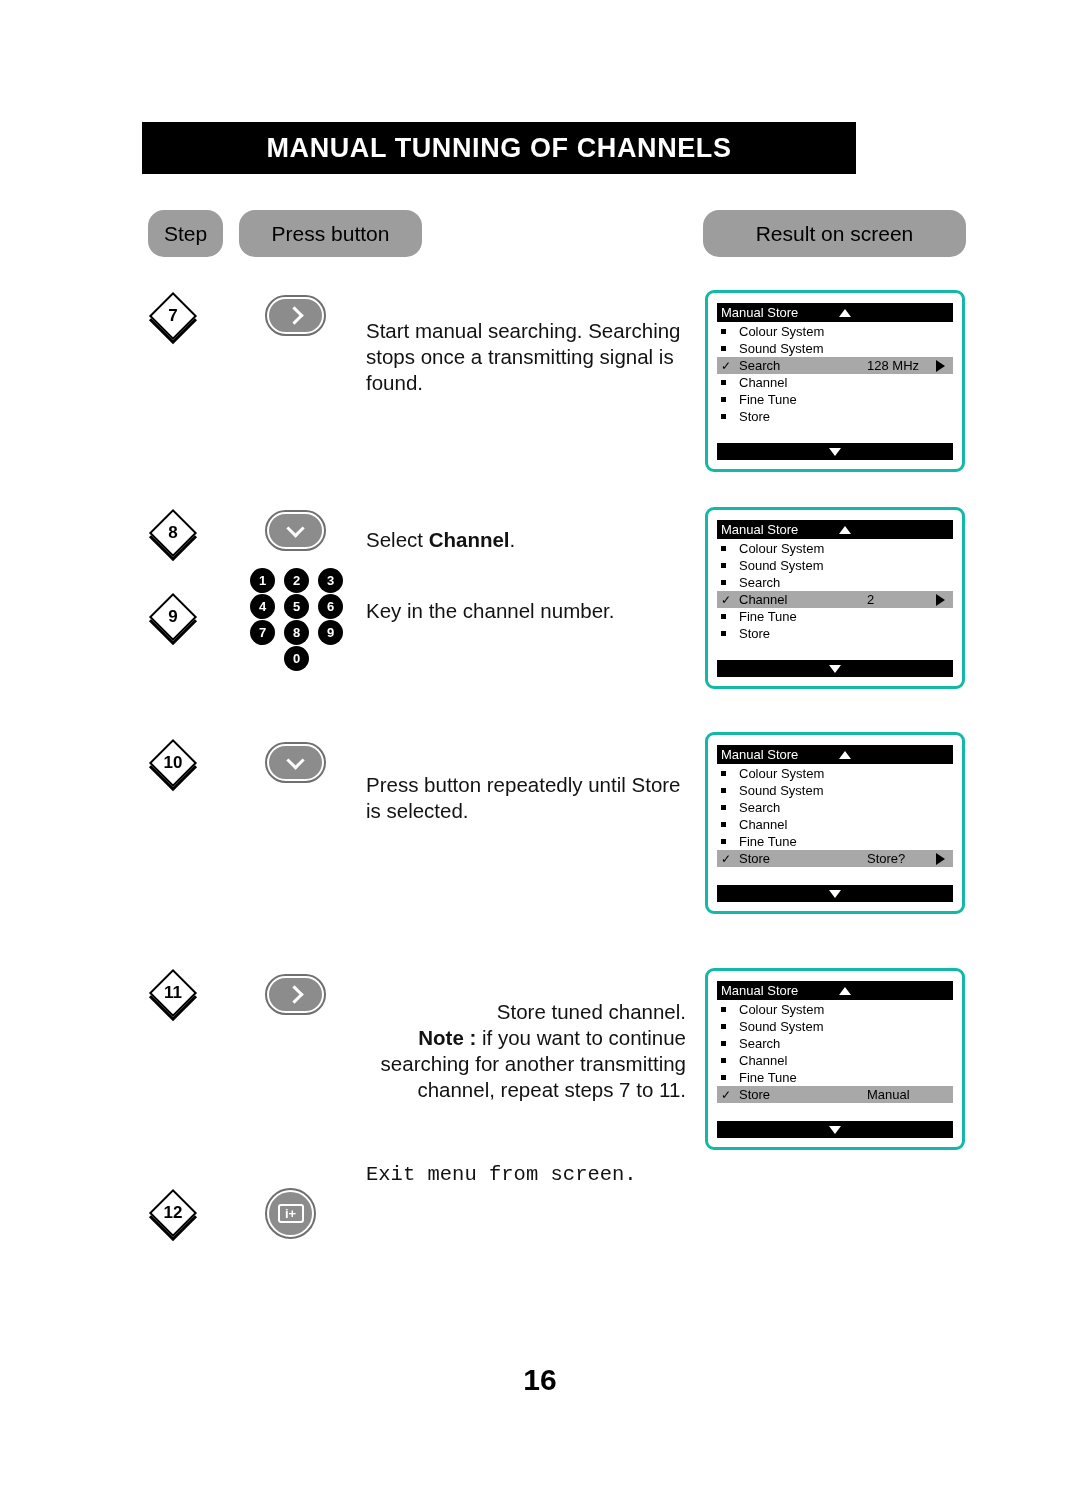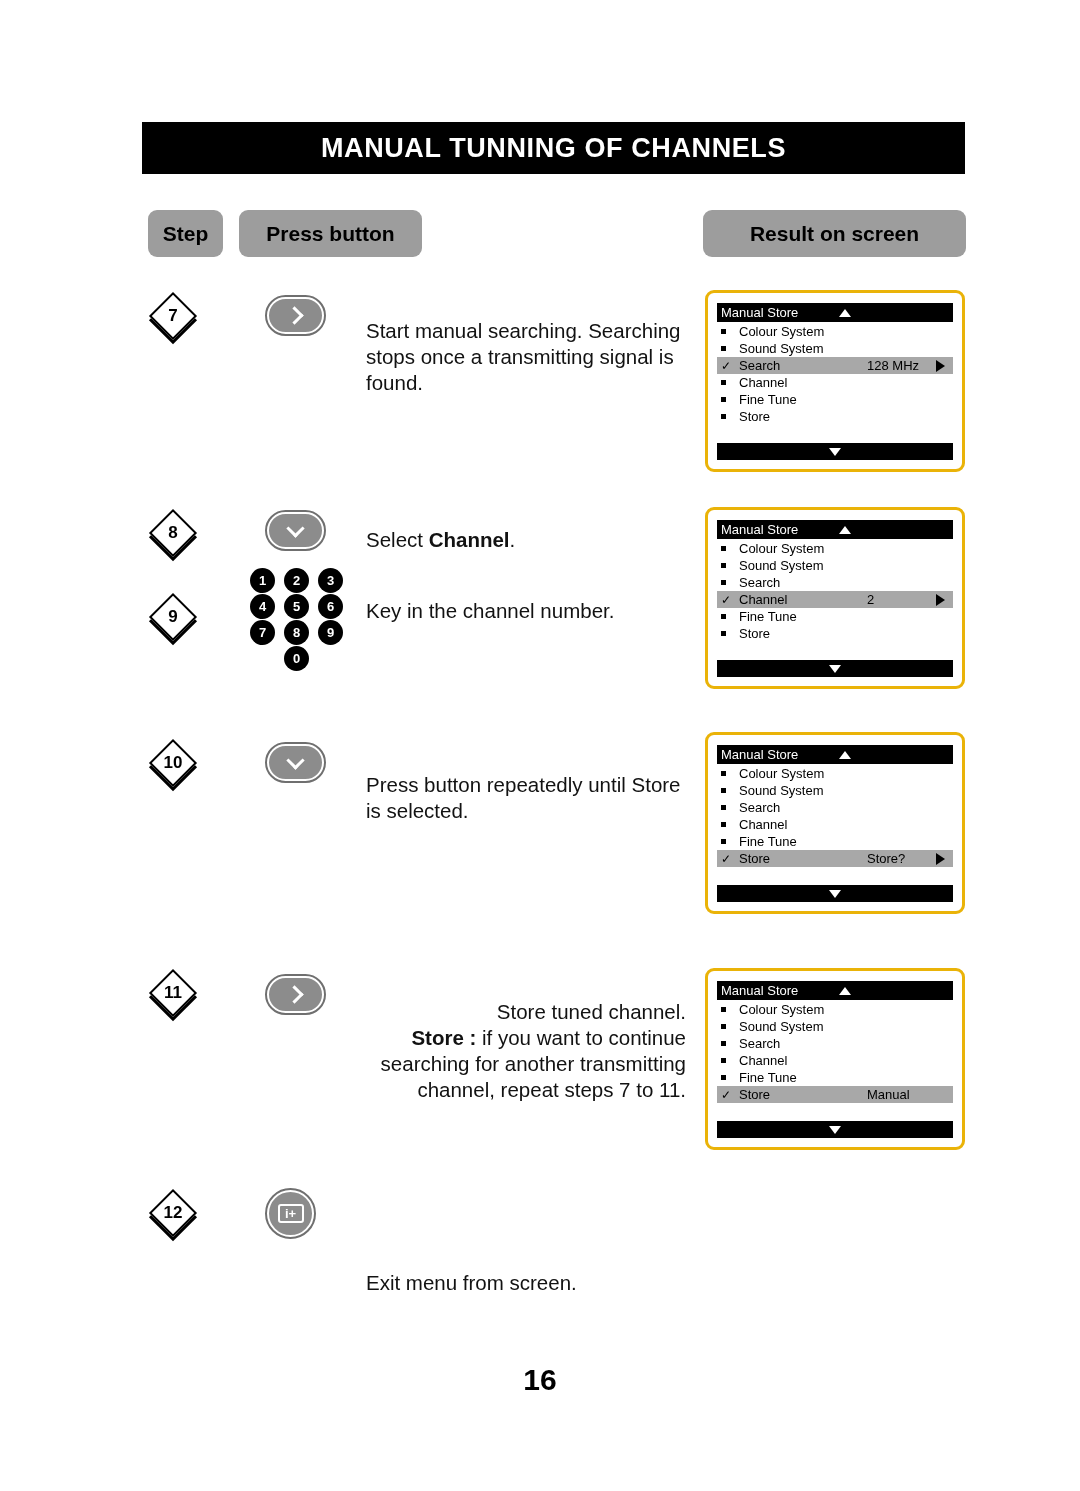--- a/index.html
+++ b/index.html
@@ -12,38 +12,38 @@
     position: relative;
     font-family: "Liberation Sans", sans-serif;
     color: #000;
     overflow: hidden;
   }
 
   
   .title-bar {
     position: absolute;
     left: 142px; top: 122px;
-    width: 823px; height: 52px;
+    width: 714px; height: 52px;
     background: #000000;
     display: flex; align-items: center; justify-content: center;
   }
   .title-bar .title-text {
     color: #ffffff;
     font-size: 27px;
     font-weight: bold;
     letter-spacing: 0.6px;
   }
 
   
   .pill {
     position: absolute;
     background: #9d9d9d;
-    border-radius: 9px;
-    display: flex; align-items: center; justify-content: center;
-    font-weight: bold;
+    border-radius: 16px;
+    display: flex; align-items: center; justify-content: center;
+    font-weight: normal;
     font-size: 21px;
     color: #000;
   }
   .pill-step   { left: 148px; top: 210px; width: 75px;  height: 47px; }
   .pill-press  { left: 239px; top: 210px; width: 183px; height: 47px; }
   .pill-result { left: 703px; top: 210px; width: 263px; height: 47px; }
 
   
   .row { position: absolute; left: 0; width: 1080px; }
 
@@ -142,21 +142,21 @@
     margin-top: 22px;
   }
   .instr b { font-weight: bold; }
 
   
   .tv {
     position: absolute;
     left: 705px;
     width: 260px;
     background: #ffffff;
-    border: 3px solid #eab308;
+    border: 3px solid #14b8a6;
     border-radius: 9px;
     padding: 10px 9px 9px 9px;
   }
   .tv-title {
     background: #000;
     color: #fff;
     height: 19px;
     display: flex; align-items: center;
     font-size: 13px;
     padding-left: 4px;
@@ -468,21 +468,21 @@
 </div>
 
 <div class="row" style="top:0;">
   <div class="diamond" style="left:152px; top:972px;">
     <div class="dshape"></div>
     <div class="dnum">11</div>
   </div>
   <div class="btn-pill" style="left:267px; top:976px;">
     <span class="chev chev-right"></span>
   </div>
-  <div class="instr" style="top:977px;text-align:right;">Store tuned channel.<br><b>Store :</b> if you want to continue searching for another transmitting channel, repeat steps 7 to 11.</div>
+  <div class="instr" style="top:977px;text-align:right;">Store tuned channel.<br><b>Note :</b> if you want to continue searching for another transmitting channel, repeat steps 7 to 11.</div>
   <div class="tv" style="top:968px;">
     <div class="tv-title">
       <span>Manual Store</span>
       <span class="up-tri"></span>
     </div>
     <div class="tv-list">
         <div class="tv-item">
           <span class="mark">
             <span class="bullet"></span>
           </span>
@@ -528,16 +528,16 @@
 </div>
 
 <div class="row" style="top:0;">
   <div class="diamond" style="left:152px; top:1192px;">
     <div class="dshape"></div>
     <div class="dnum">12</div>
   </div>
   <div class="btn-round" style="left:267px; top:1190px;">
     <span class="iplus">i+</span>
   </div>
-  <div class="instr" style="top:1248px;">Exit menu from screen.</div>
+  <div class="instr" style="top:1140px;font-family:Liberation Mono, monospace;">Exit menu from screen.</div>
 </div>
 
 <div class="page-num">16</div>
 
 </body></html>

